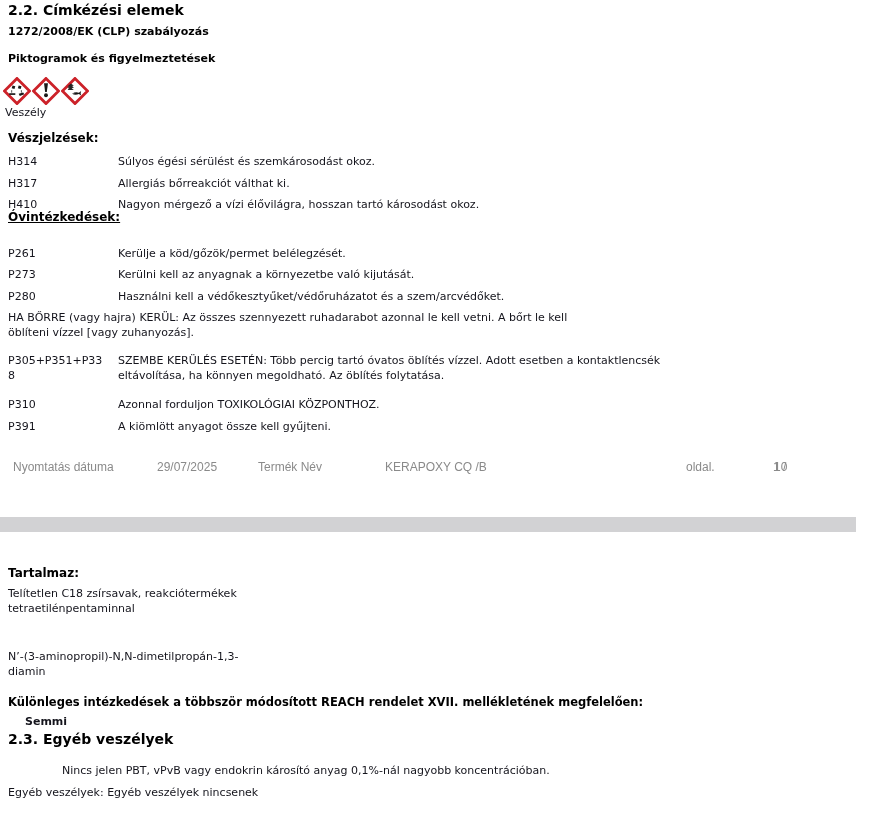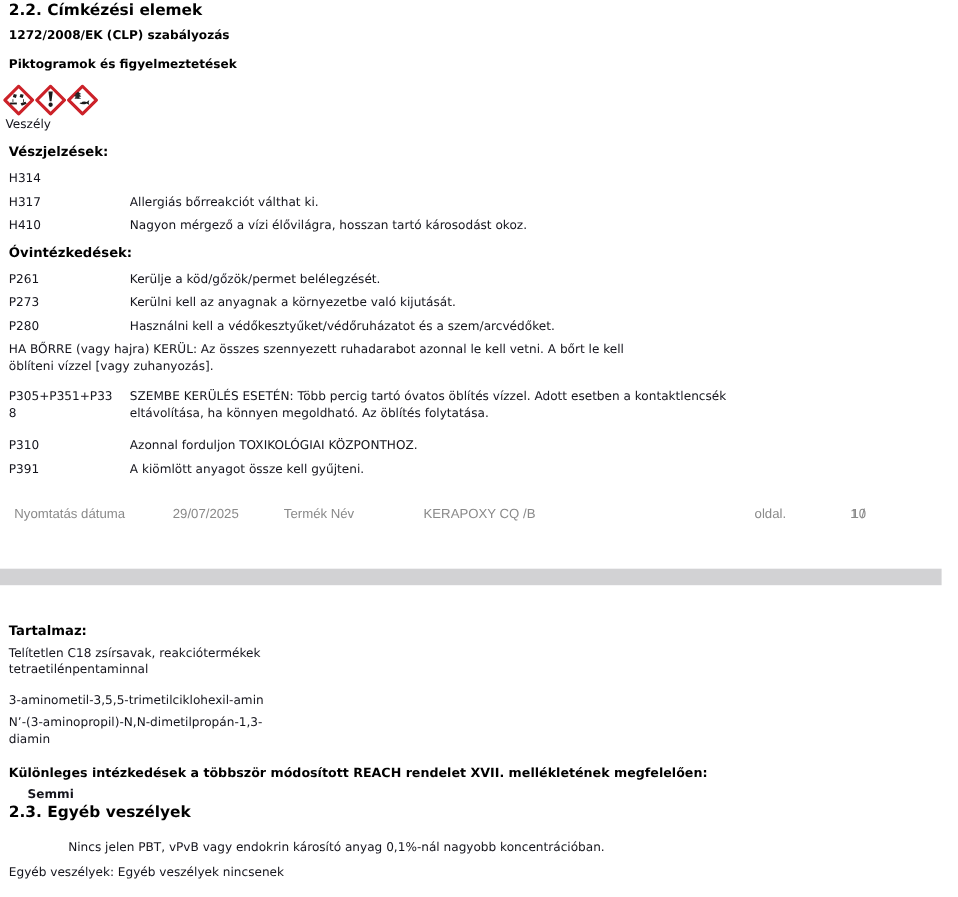--- a/index.html
+++ b/index.html
@@ -64,31 +64,32 @@
       </g>
     </svg>
   </div>
 
   <div class="abs body-txt" style="top:105px;left:5px;">Veszély</div>
 
   <div class="abs h-sec" style="top:131px;left:8px;">Vészjelzések:</div>
 
   <div class="abs stmt-row" style="top:154px;">
     <span class="stmt-code">H314</span>
+    <span class="stmt-text">Súlyos égési sérülést és szemkárosodást okoz.</span>
   </div>
   <div class="abs stmt-row" style="top:176px;">
     <span class="stmt-code">H317</span>
     <span class="stmt-text">Allergiás bőrreakciót válthat ki.</span>
   </div>
   <div class="abs stmt-row" style="top:197px;">
     <span class="stmt-code">H410</span>
     <span class="stmt-text">Nagyon mérgező a vízi élővilágra, hosszan tartó károsodást okoz.</span>
   </div>
 
-  <div class="abs h-sec" style="top:223px;left:8px;">Óvintézkedések:</div>
+  <div class="abs h-sec" style="top:210px;left:8px;text-decoration:underline;">Óvintézkedések:</div>
 
   <div class="abs stmt-row" style="top:246px;">
     <span class="stmt-code">P261</span>
     <span class="stmt-text">Kerülje a köd/gőzök/permet belélegzését.</span>
   </div>
   <div class="abs stmt-row" style="top:267px;">
     <span class="stmt-code">P273</span>
     <span class="stmt-text">Kerülni kell az anyagnak a környezetbe való kijutását.</span>
   </div>
   <div class="abs stmt-row" style="top:289px;">
@@ -122,21 +123,20 @@
     <span class="abs footer-txt" style="left:686px;">oldal.</span>
     <span class="abs footer-txt" style="left:773px;">1 /</span>
     <span class="abs footer-txt" style="left:774px;text-align:right;">10</span>
   </div>
 
   <div class="abs divider" style="top:517px;left:0;width:856px;height:15px;"></div>
 
   <div class="abs h-sec" style="top:566px;left:8px;">Tartalmaz:</div>
   <div class="abs body-txt" style="top:586px;left:8px;width:300px;">Telítetlen C18 zsírsavak, reakciótermékek
 tetraetilénpentaminnal</div>
-  <div class="abs body-txt" style="top:629px;left:8px;width:320px;">3-aminometil-3,5,5-trimetilciklohexil-amin</div>
   <div class="abs body-txt" style="top:649px;left:8px;width:300px;">N’-(3-aminopropil)-N,N-dimetilpropán-1,3-
 diamin</div>
 
   <div class="abs" style="top:695px;left:8px;width:850px;font-size:11.5px;font-weight:bold;color:#000;">Különleges intézkedések a többször módosított REACH rendelet XVII. mellékletének megfelelően:</div>
   <div class="abs body-txt" style="top:714px;left:25px;font-weight:bold;">Semmi</div>
 
   <div class="abs h-main" style="top:731px;left:8px;">2.3. Egyéb veszélyek</div>
   <div class="abs body-txt" style="top:763px;left:62px;">Nincs jelen PBT, vPvB vagy endokrin károsító anyag 0,1%-nál nagyobb koncentrációban.</div>
   <div class="abs body-txt" style="top:785px;left:8px;">Egyéb veszélyek: Egyéb veszélyek nincsenek</div>
 

